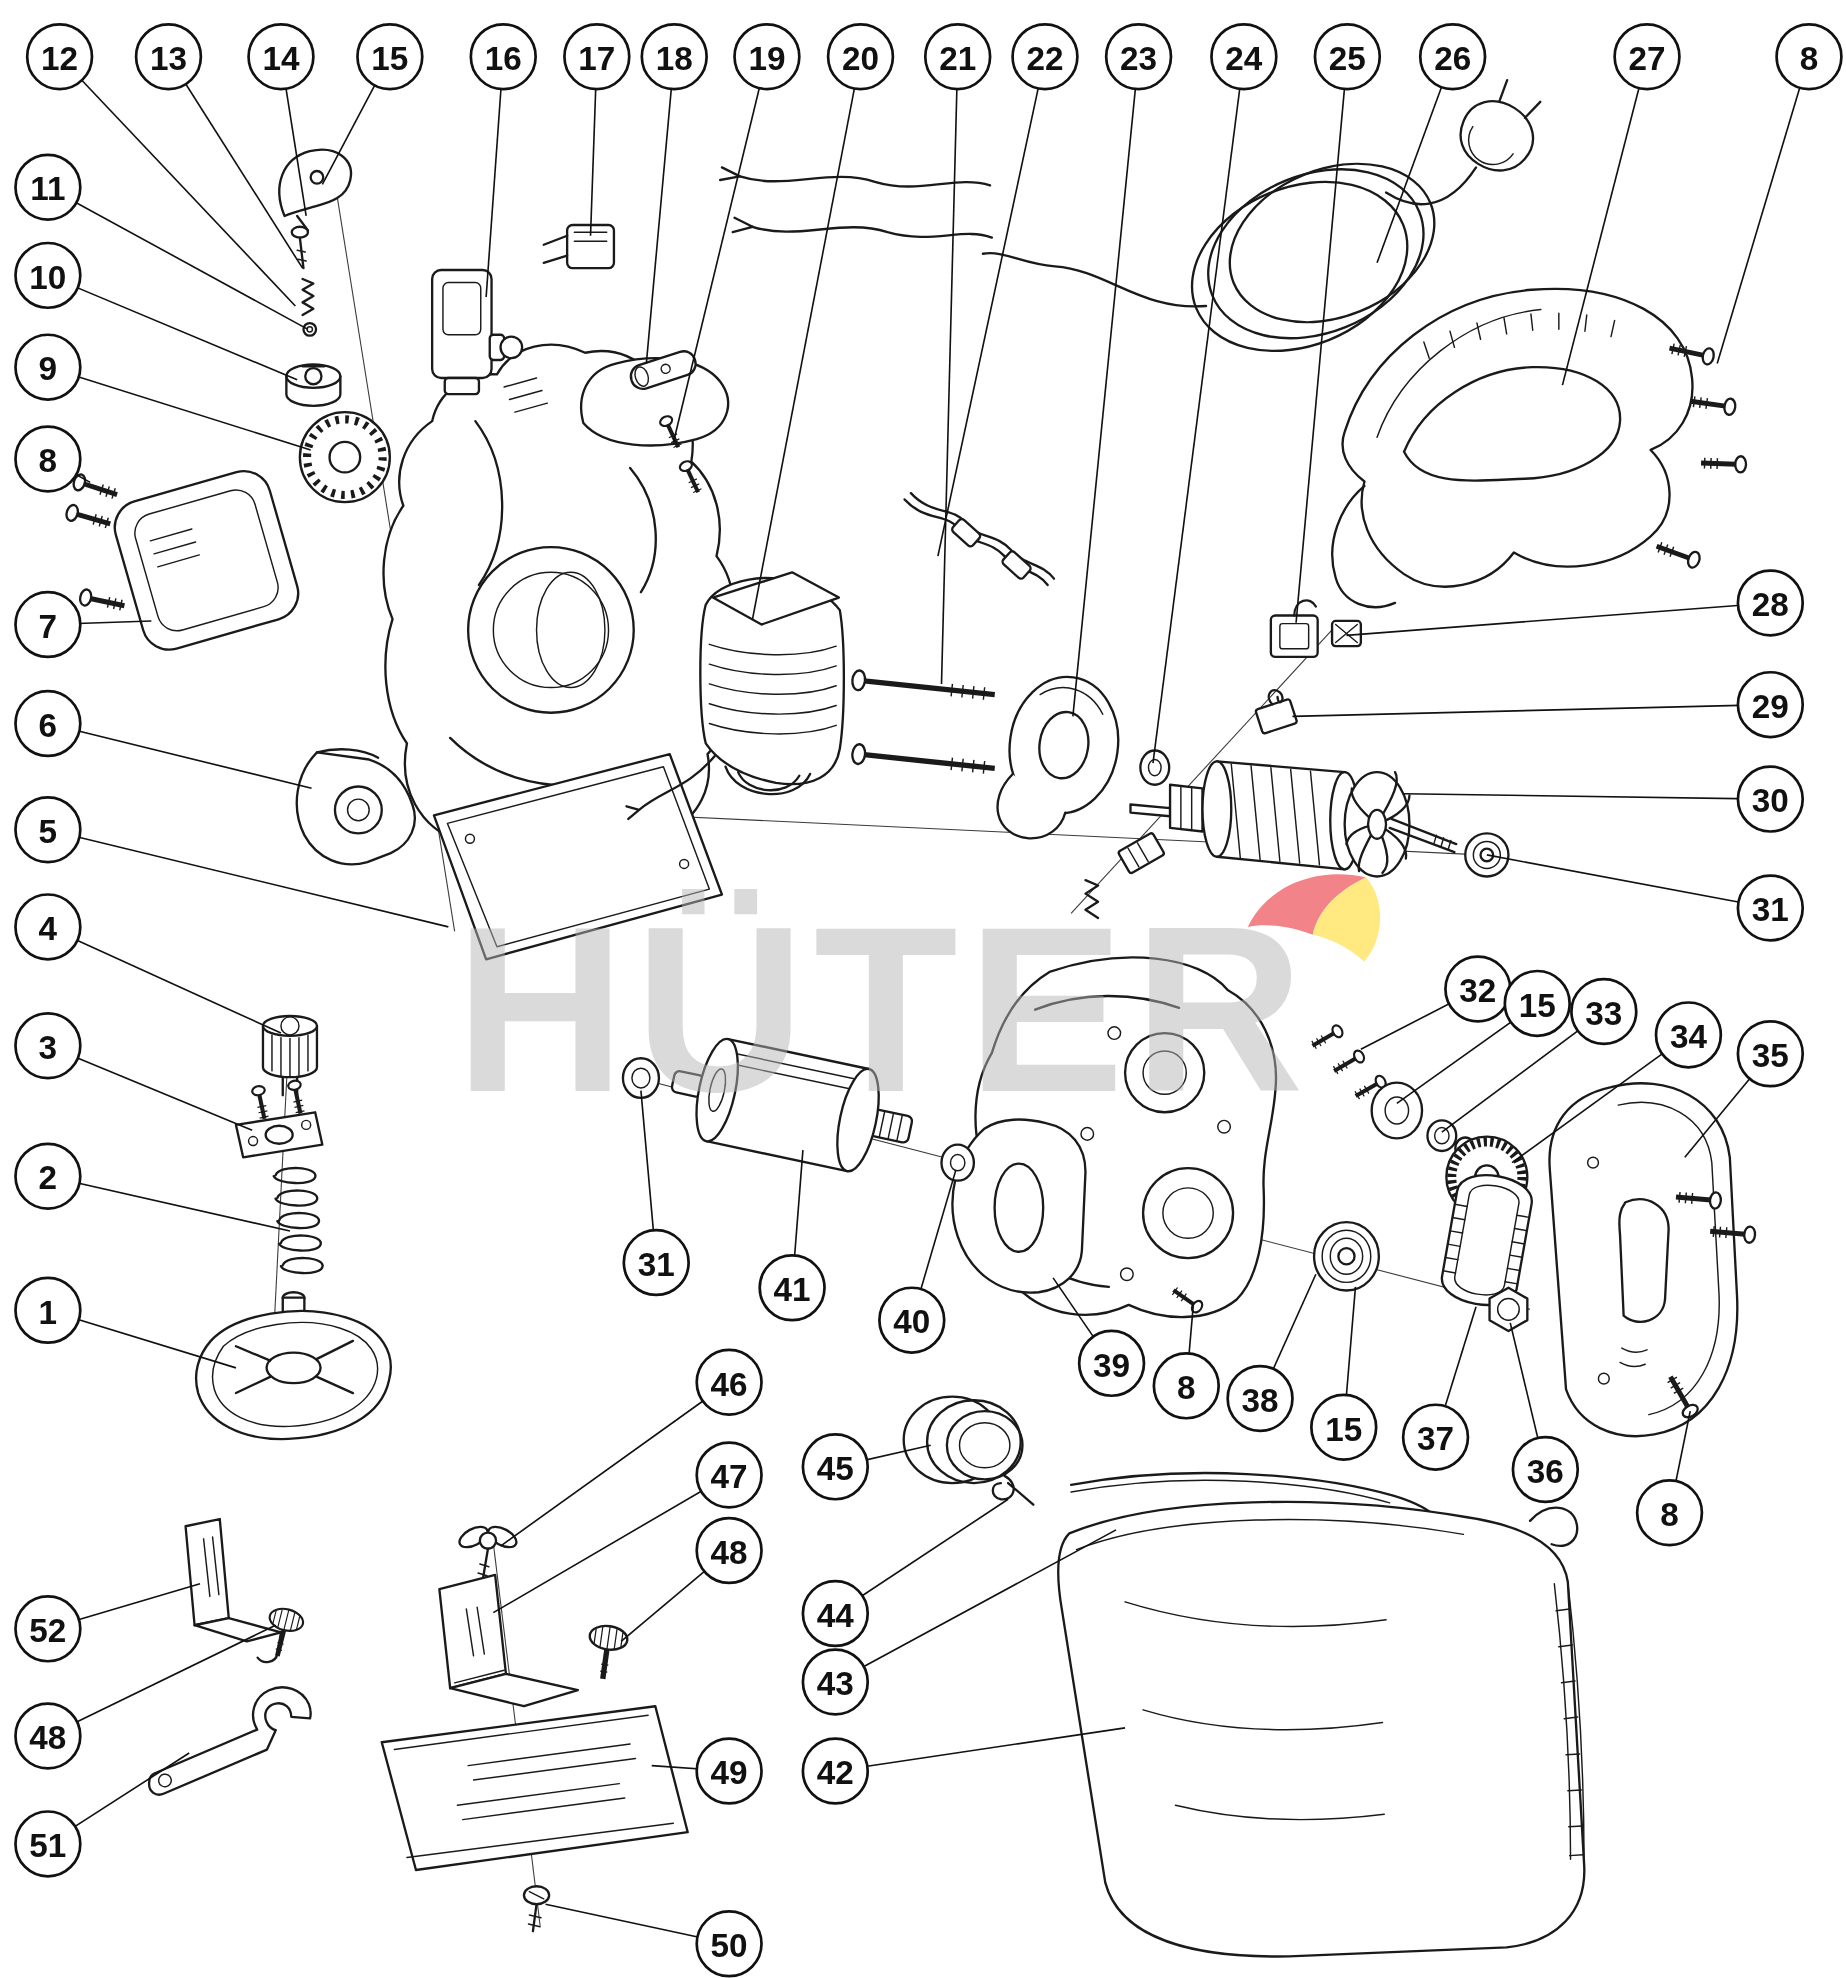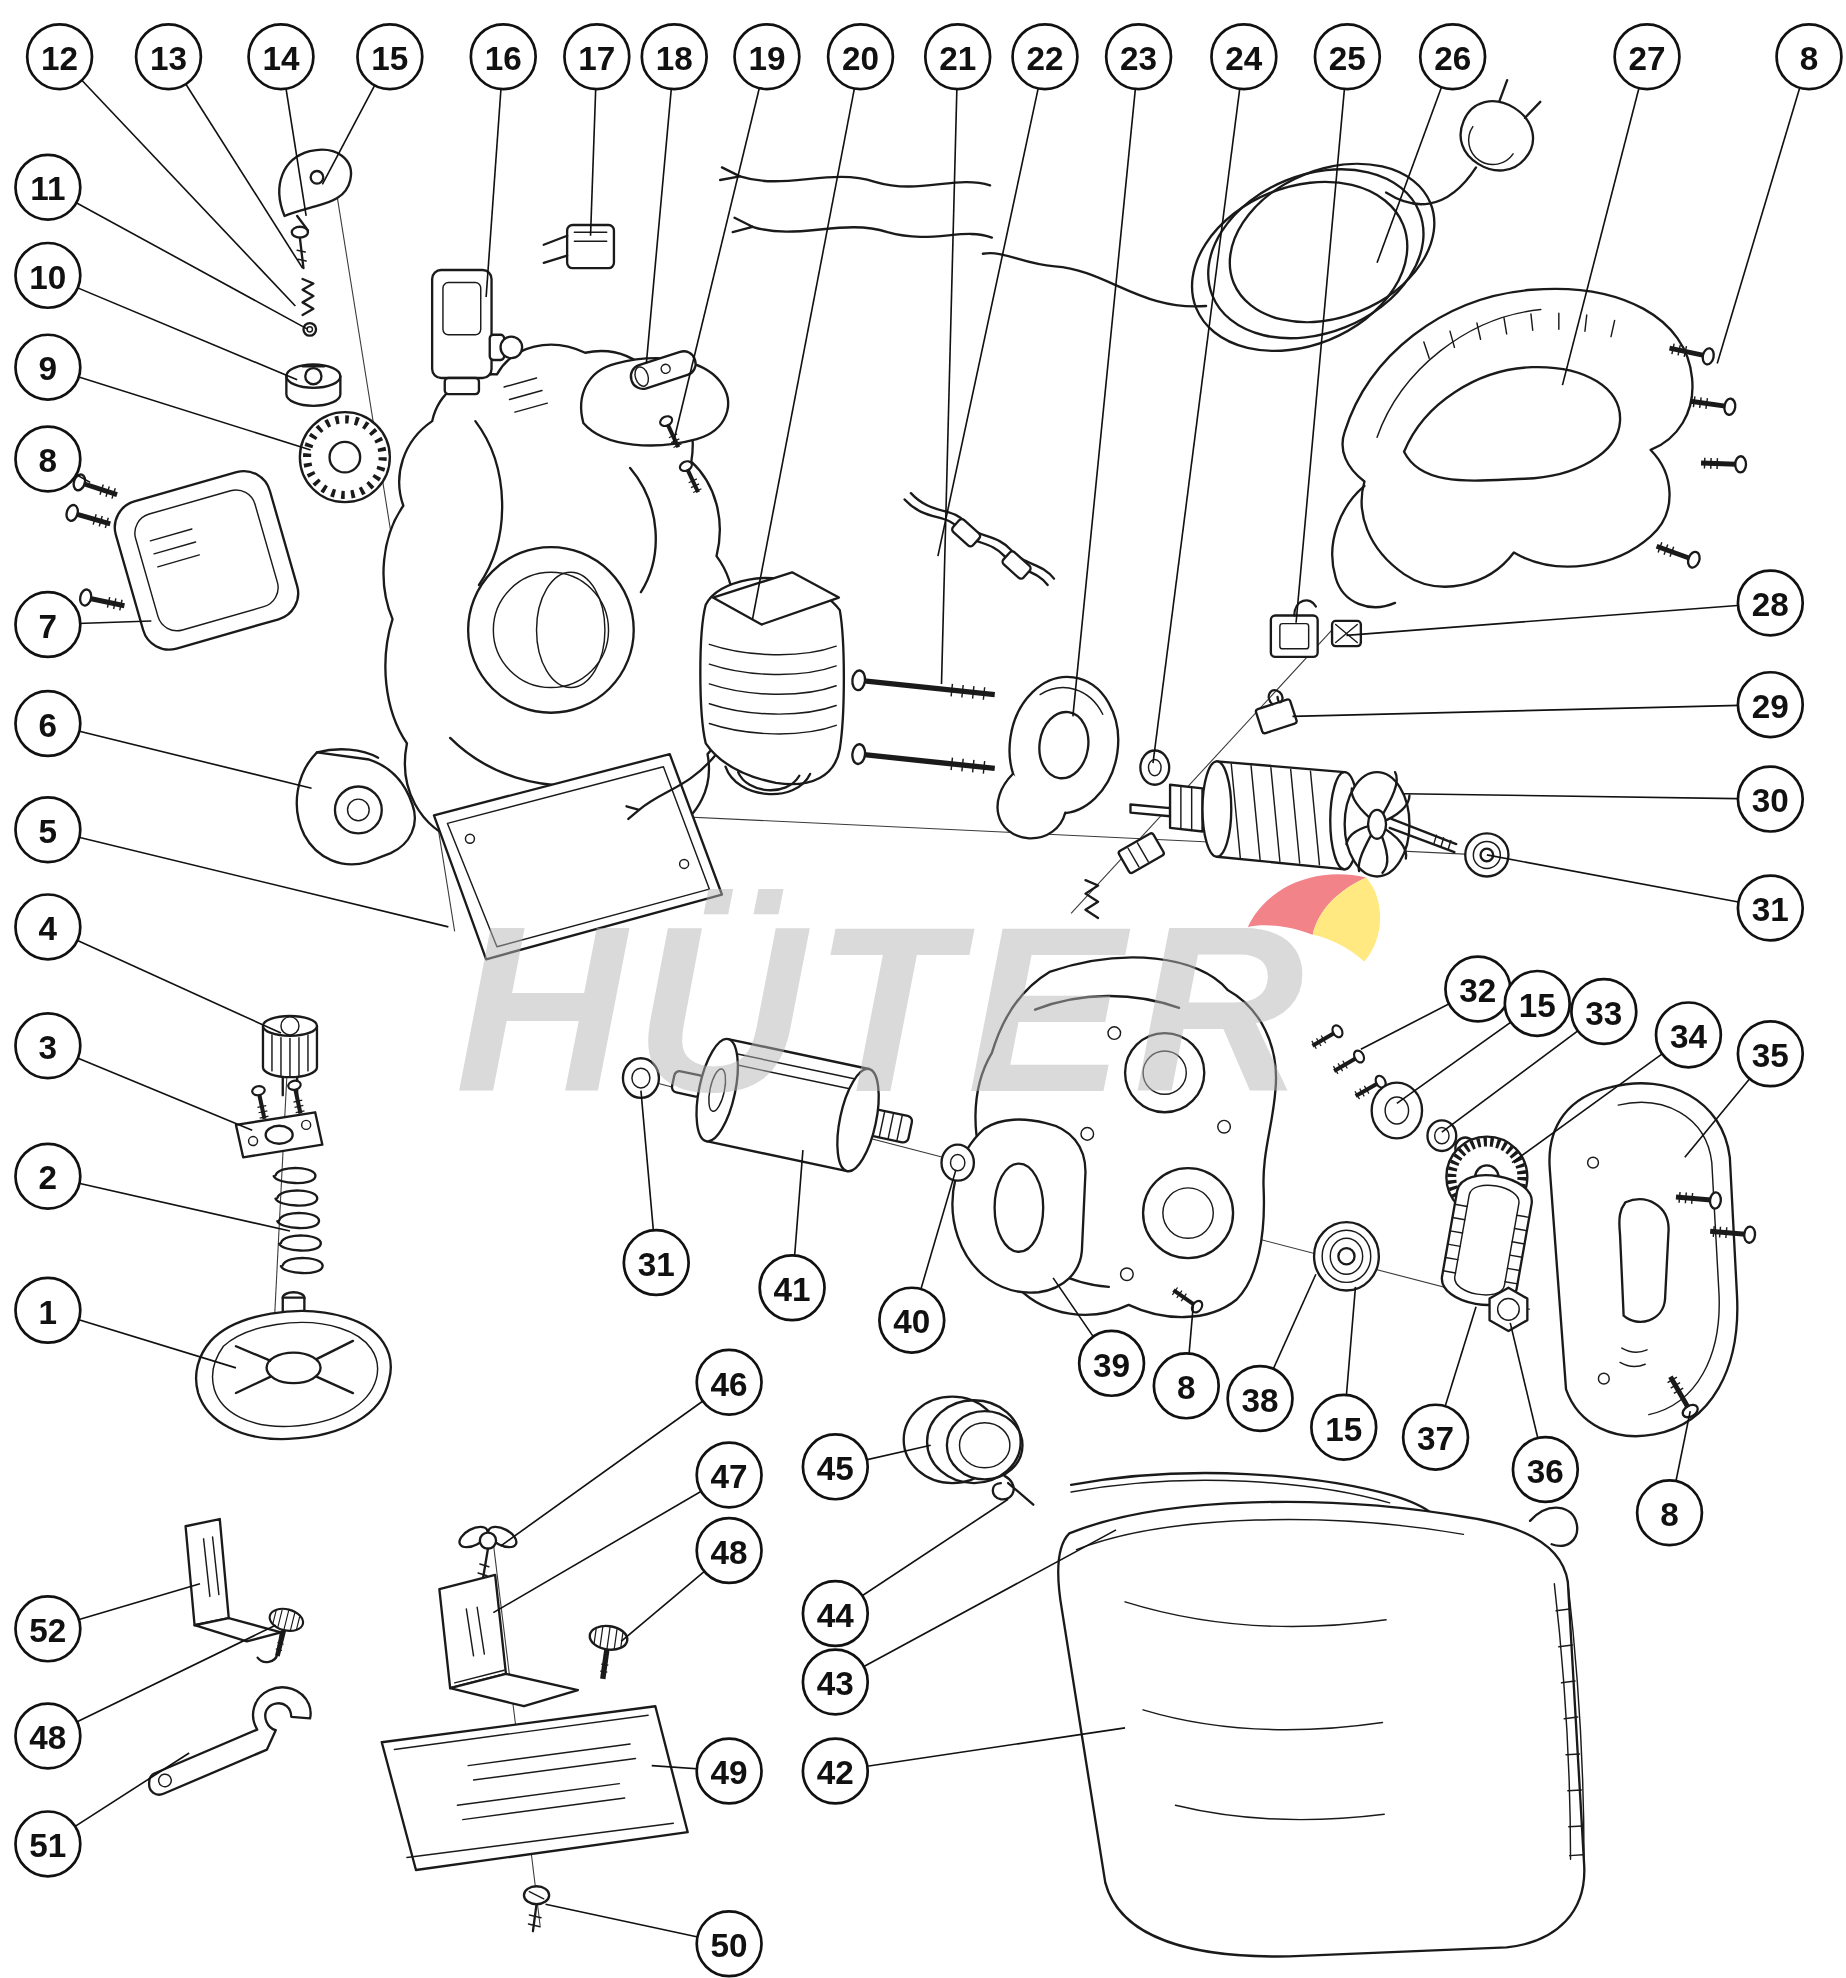--- a/index.html
+++ b/index.html
@@ -23,21 +23,21 @@
     font-size:37px;font-weight:600;fill:#111111;
     text-anchor:middle;dominant-baseline:central;
   }
   
   .watermark{
     position:absolute;left:455px;top:891px;z-index:3;opacity:.5;
     pointer-events:none;white-space:nowrap;
   }
   .watermark .wm-text{
     font-family:"Liberation Sans",sans-serif;font-weight:bold;
-    font-size:236px;line-height:1;letter-spacing:9px;color:#b5b5b5;font-style:italic;
+    font-size:236px;line-height:1;letter-spacing:9px;color:#b5b5b5;
   }
   .wm-logo{position:absolute;left:785px;top:-25px;width:153px;height:124px;}
 </style>
 </head>
 <body>
 
 <div id="stage">
 
   <svg id="artwork" class="layer" viewBox="0 0 2052 2198">
     <defs>

